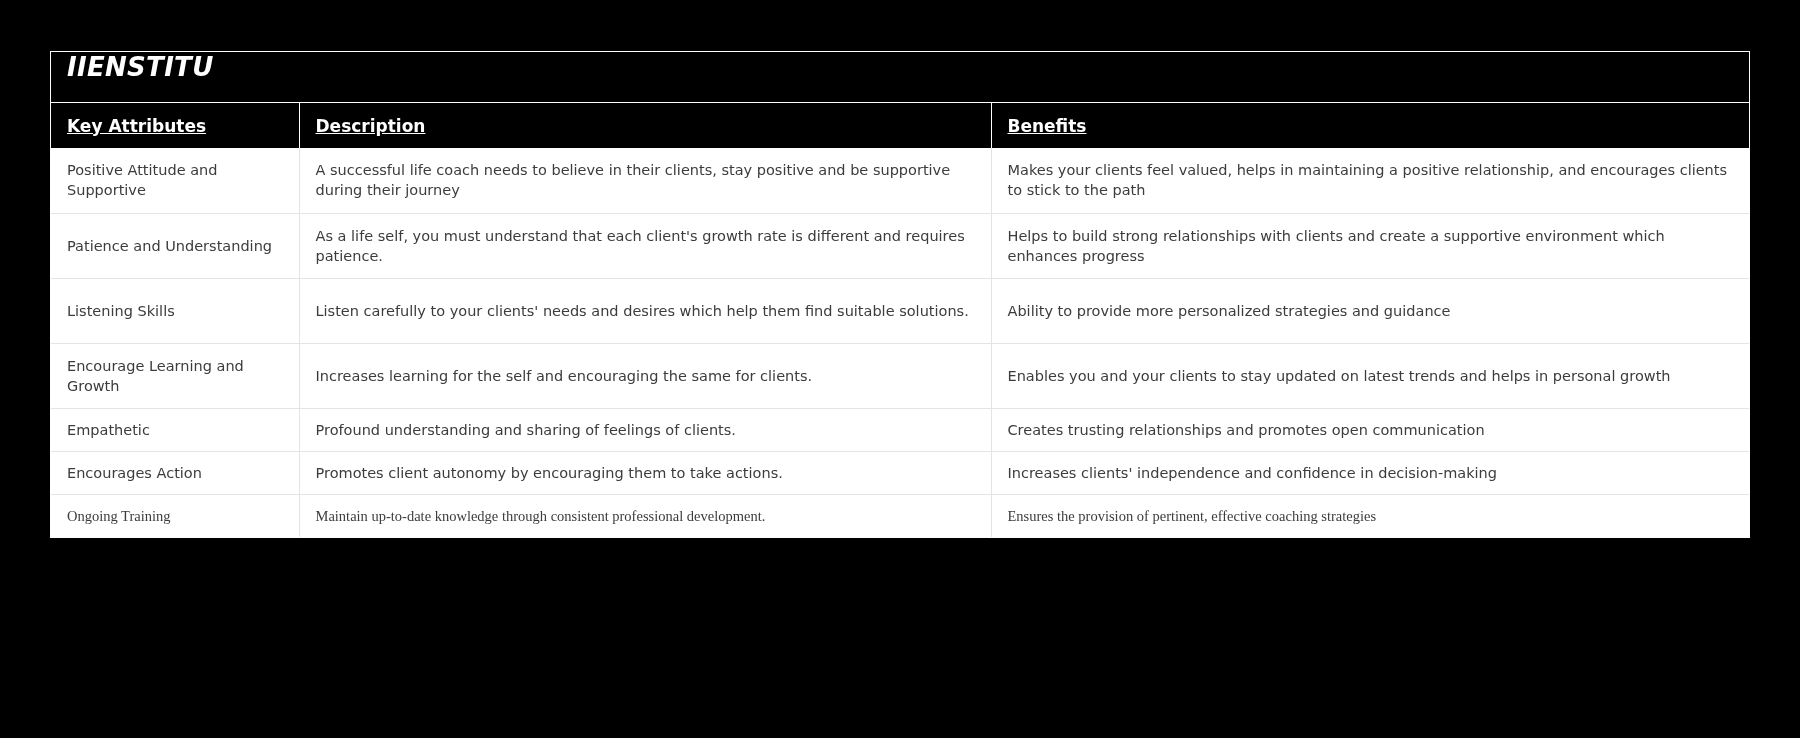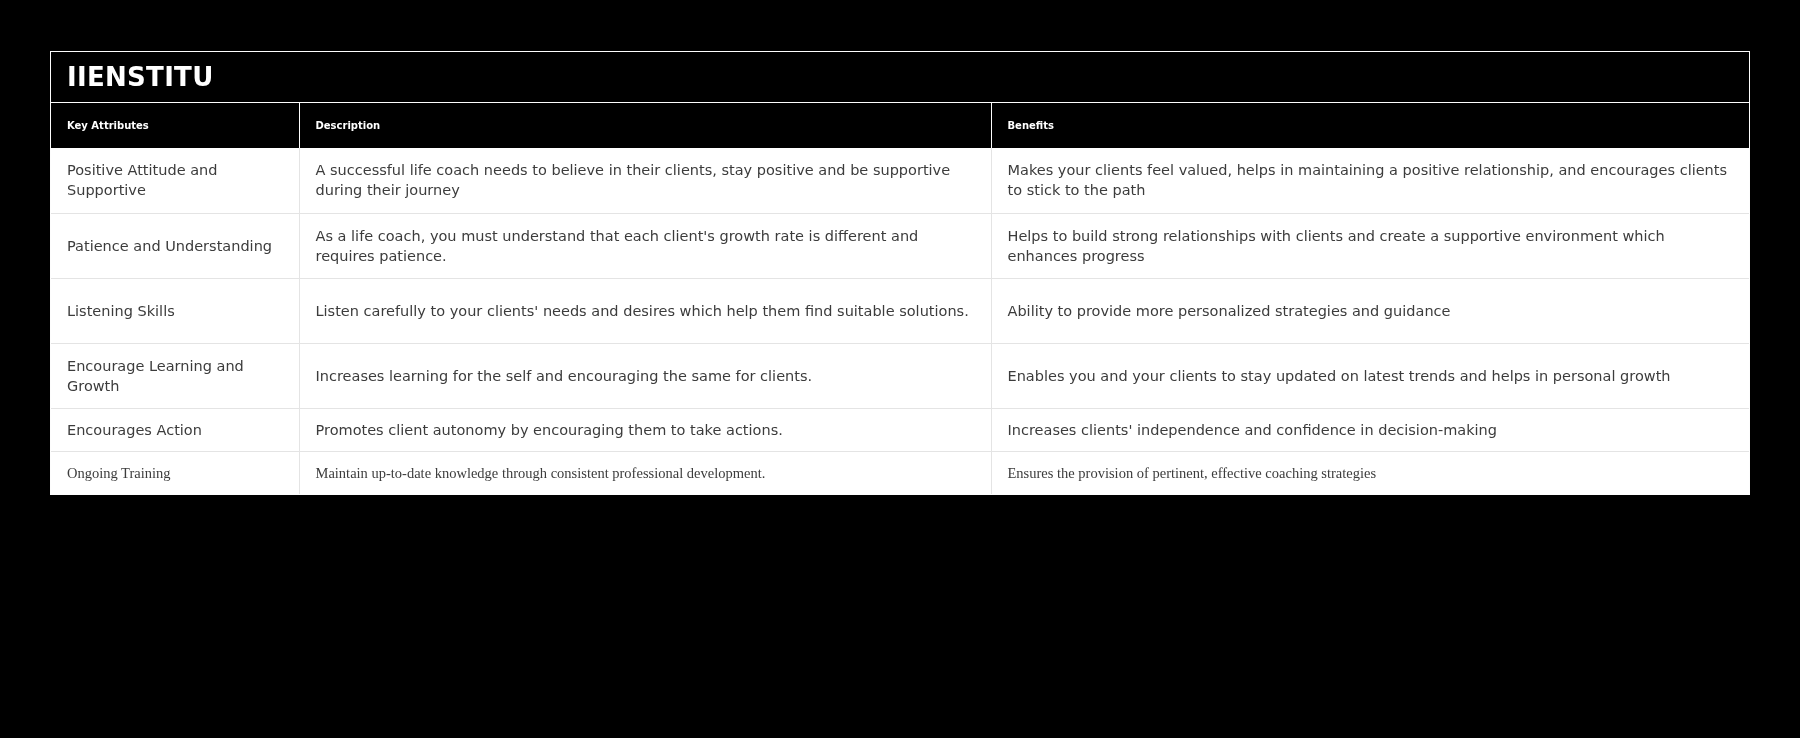--- a/index.html
+++ b/index.html
@@ -15,49 +15,50 @@
     left: 50px;
     top: 51px;
     width: 1700px;
     background: #ffffff;
     border: 1px solid #fdfdfd;
   }
   .title-bar {
     background: #000000;
     height: 51px;
     display: flex;
-    align-items: center;
     padding: 0 16px;
     border-bottom: 1px solid #fdfdfd;
+    font-style: italic;
   }
   .title-bar .title {
     color: #ffffff;
     font-size: 26px;
     font-weight: 700;
     letter-spacing: 0.3px;
   }
   table.attr-table {
     width: 100%;
     border-collapse: collapse;
     table-layout: fixed;
     background: #ffffff;
   }
   col.c1 { width: 248px; }
   col.c2 { width: 692px; }
   col.c3 { width: 758px; }
   .attr-table th {
     background: #000000;
     color: #ffffff;
     text-align: left;
-    font-size: 10px;
+    font-size: 17px;
     font-weight: 700;
     height: 45px;
     padding: 10px 16px;
     border-right: 1px solid #fdfdfd;
     vertical-align: middle;
+    text-decoration: underline;
   }
   .attr-table th:last-child { border-right: none; }
   .attr-table td {
     font-size: 14.5px;
     color: #3c3c3c;
     line-height: 1.38;
     padding: 10px 16px;
     border-right: 1px solid #e4e4e4;
     border-bottom: 1px solid #e4e4e4;
     vertical-align: middle;
@@ -89,32 +90,37 @@
       </tr>
     </thead>
     <tbody>
       <tr class="tall">
         <td>Positive Attitude and Supportive</td>
         <td>A successful life coach needs to believe in their clients, stay positive and be supportive during their journey</td>
         <td>Makes your clients feel valued, helps in maintaining a positive relationship, and encourages clients to stick to the path</td>
       </tr>
       <tr class="tall">
         <td>Patience and Understanding</td>
-        <td>As a life coach, you must understand that each client's growth rate is different and requires patience.</td>
+        <td>As a life self, you must understand that each client's growth rate is different and requires patience.</td>
         <td>Helps to build strong relationships with clients and create a supportive environment which enhances progress</td>
       </tr>
       <tr class="tall">
         <td>Listening Skills</td>
         <td>Listen carefully to your clients' needs and desires which help them find suitable solutions.</td>
         <td>Ability to provide more personalized strategies and guidance</td>
       </tr>
       <tr class="tall">
         <td>Encourage Learning and Growth</td>
         <td>Increases learning for the self and encouraging the same for clients.</td>
         <td>Enables you and your clients to stay updated on latest trends and helps in personal growth</td>
+      </tr>
+      <tr class="short">
+        <td>Empathetic</td>
+        <td>Profound understanding and sharing of feelings of clients.</td>
+        <td>Creates trusting relationships and promotes open communication</td>
       </tr>
       <tr class="short">
         <td>Encourages Action</td>
         <td>Promotes client autonomy by encouraging them to take actions.</td>
         <td>Increases clients' independence and confidence in decision-making</td>
       </tr>
       <tr class="short">
         <td>Ongoing Training</td>
         <td>Maintain up-to-date knowledge through consistent professional development.</td>
         <td>Ensures the provision of pertinent, effective coaching strategies</td>

